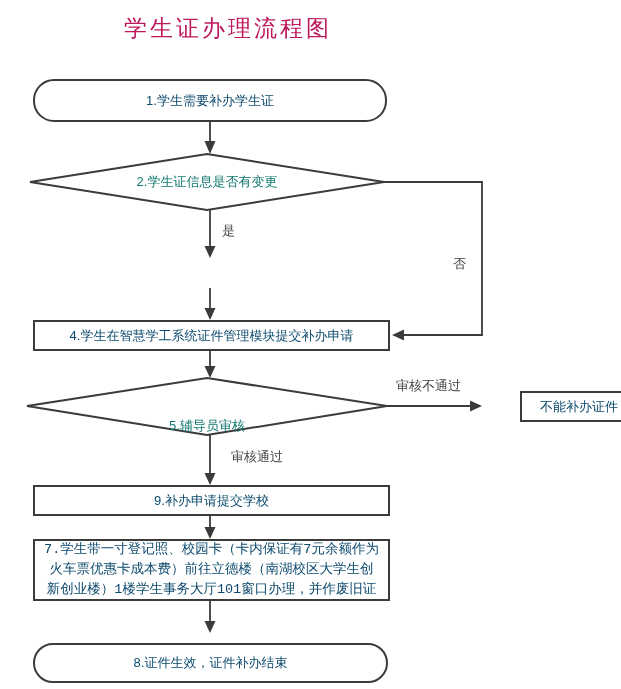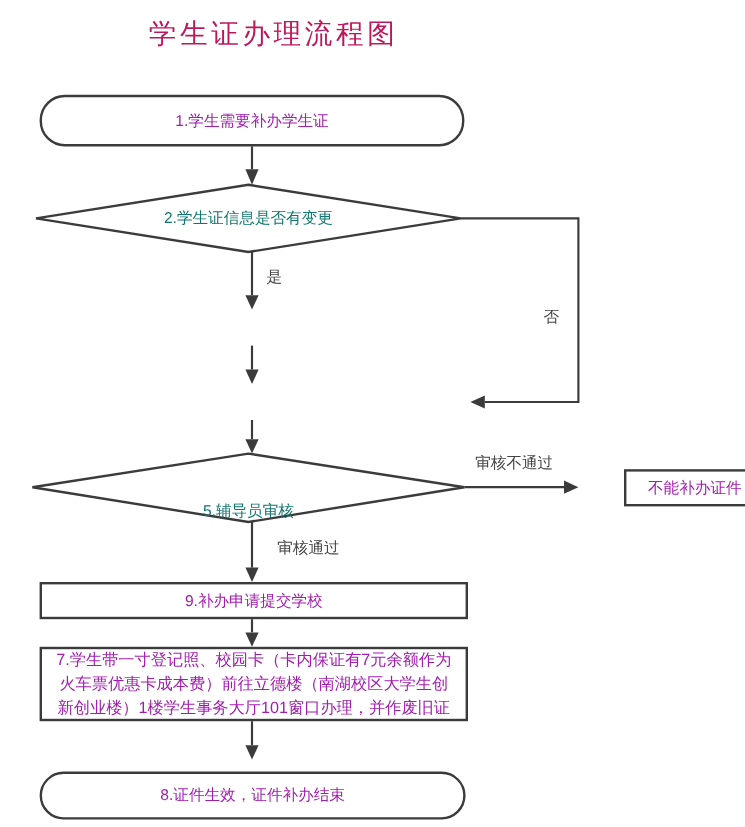--- a/index.html
+++ b/index.html
@@ -32,21 +32,21 @@
     position: absolute;
     box-sizing: border-box;
     background: #ffffff;
     border: 2px solid #3b3b3b;
     display: flex;
     align-items: center;
     justify-content: center;
     text-align: center;
     font-size: 13px;
     line-height: 18px;
-    color: #a21caf;
+    color: #0c4a6e;
   }
   .node.rounded { border-radius: 21px; }
   .svg-layer {
     position: absolute;
     left: 0; top: 0;
     width: 621px;
     height: 689px;
   }
   .diamond-label {
     position: absolute;
@@ -61,20 +61,21 @@
   .edge-label {
     position: absolute;
     font-size: 13px;
     color: #444444;
     white-space: nowrap;
   }
   .multiline {
     padding: 12px 8px;
     font-size: 13.5px;
     line-height: 20px;
+    font-family: Liberation Mono, monospace;
   }
 </style>
 </head>
 <body>
 
 <div class="canvas">
 
   <div class="flow-title">学生证办理流程图</div>
 
   <svg class="svg-layer" viewBox="0 0 621 689" xmlns="http://www.w3.org/2000/svg">
@@ -115,20 +116,23 @@
     </g>
   </svg>
 
   <div class="node rounded" style="left:33px; top:79px; width:354px; height:43px;">
     <span>1.学生需要补办学生证</span>
   </div>
 
   <div class="diamond-label" style="left:60px; top:168px; width:294px; height:28px;">2.学生证信息是否有变更</div>
 
 
+  <div class="node" style="left:33px; top:320px; width:357px; height:31px;">
+    <span>4.学生在智慧学工系统证件管理模块提交补办申请</span>
+  </div>
 
   <div class="diamond-label" style="left:60px; top:412px; width:294px; height:28px;">5.辅导员审核</div>
 
   <div class="node" style="left:482px; top:391px; width:118px; height:31px;margin-left:38px;">
     <span>不能补办证件</span>
   </div>
 
   <div class="node" style="left:33px; top:485px; width:357px; height:31px;">
     <span>9.补办申请提交学校</span>
   </div>

